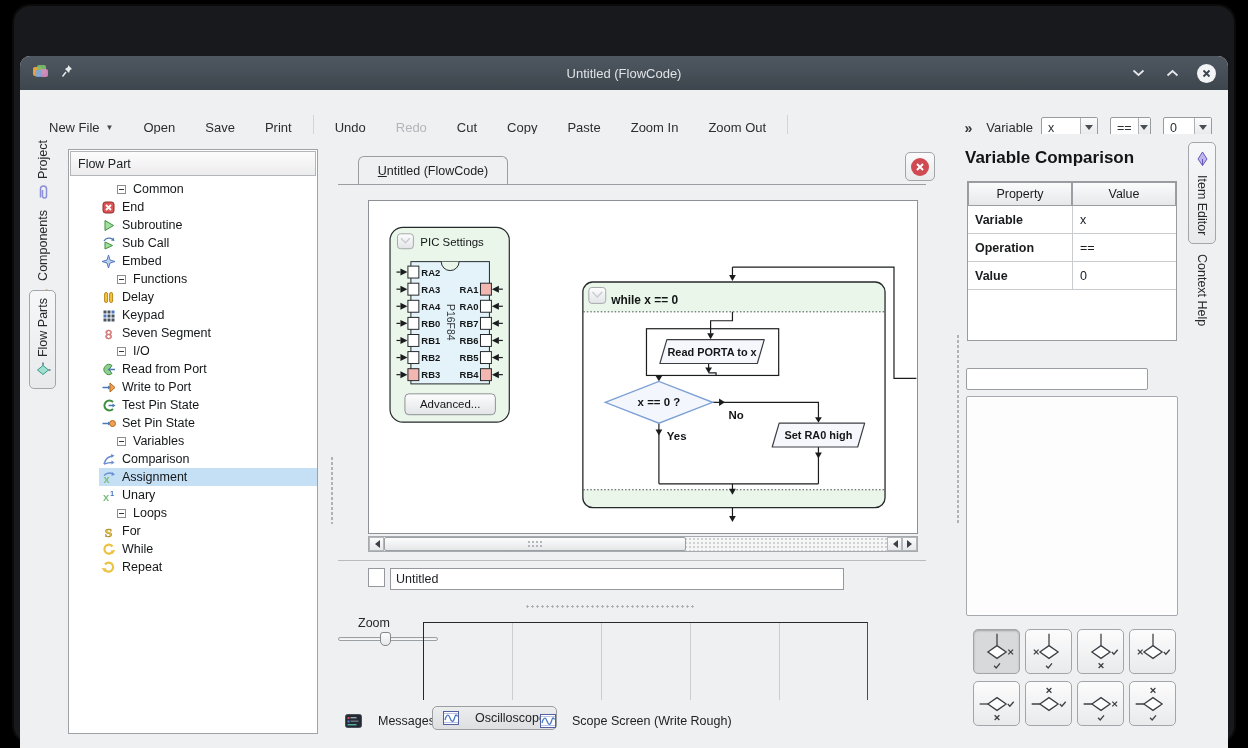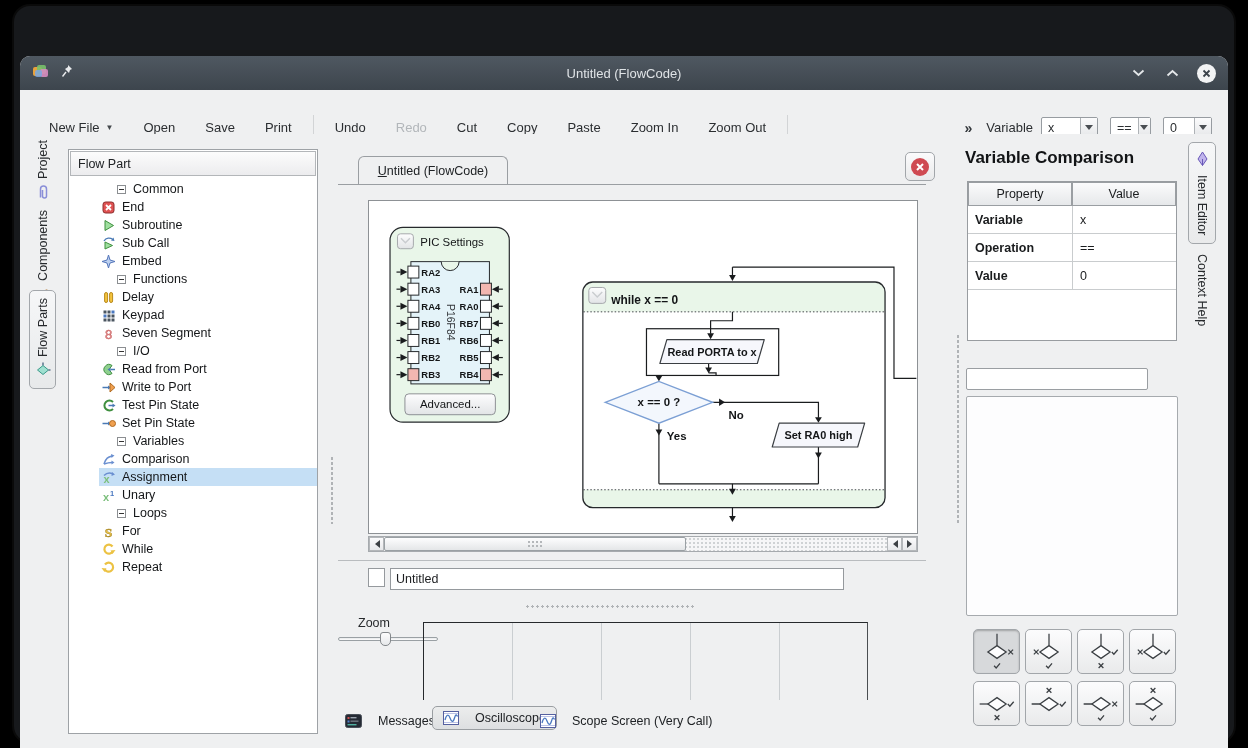--- a/index.html
+++ b/index.html
@@ -652,21 +652,21 @@
         </div>
         <div class="btab" style="left: 520px; top: 580px;">
           <span style="display: flex;">
             <svg width="16" height="14" viewBox="0 0 16 14">
               <rect x="0.5" y="0.5" width="15" height="13" fill="#fff" stroke="#5560a0"></rect>
               <line x1="1" y1="2.5" x2="15" y2="2.5" stroke="#aab2e0" stroke-width="0.8"></line>
               <line x1="1" y1="11.5" x2="15" y2="11.5" stroke="#aab2e0" stroke-width="0.8"></line>
               <path d="M2 9 C3.5 3 5.5 3 7 7 S10 12 11.5 7 13.5 4 14.5 5.5" fill="none" stroke="#4a78c0" stroke-width="1.3"></path>
             </svg>
           </span>
-          <span>Scope Screen (Very Call)</span>
+          <span>Scope Screen (Write Rough)</span>
         </div>
         <div id="bottom-tabs"></div>
 
     <div class="vsplit-dots" style="left:936px;top:200px;height:190px;"></div>
 
     <div class="rp-title">Variable Comparison</div>
     <div class="prop-table">
       <div class="pt-head">
         <div class="pt-hcell">Property</div>
         <div class="pt-hcell">Value</div>

